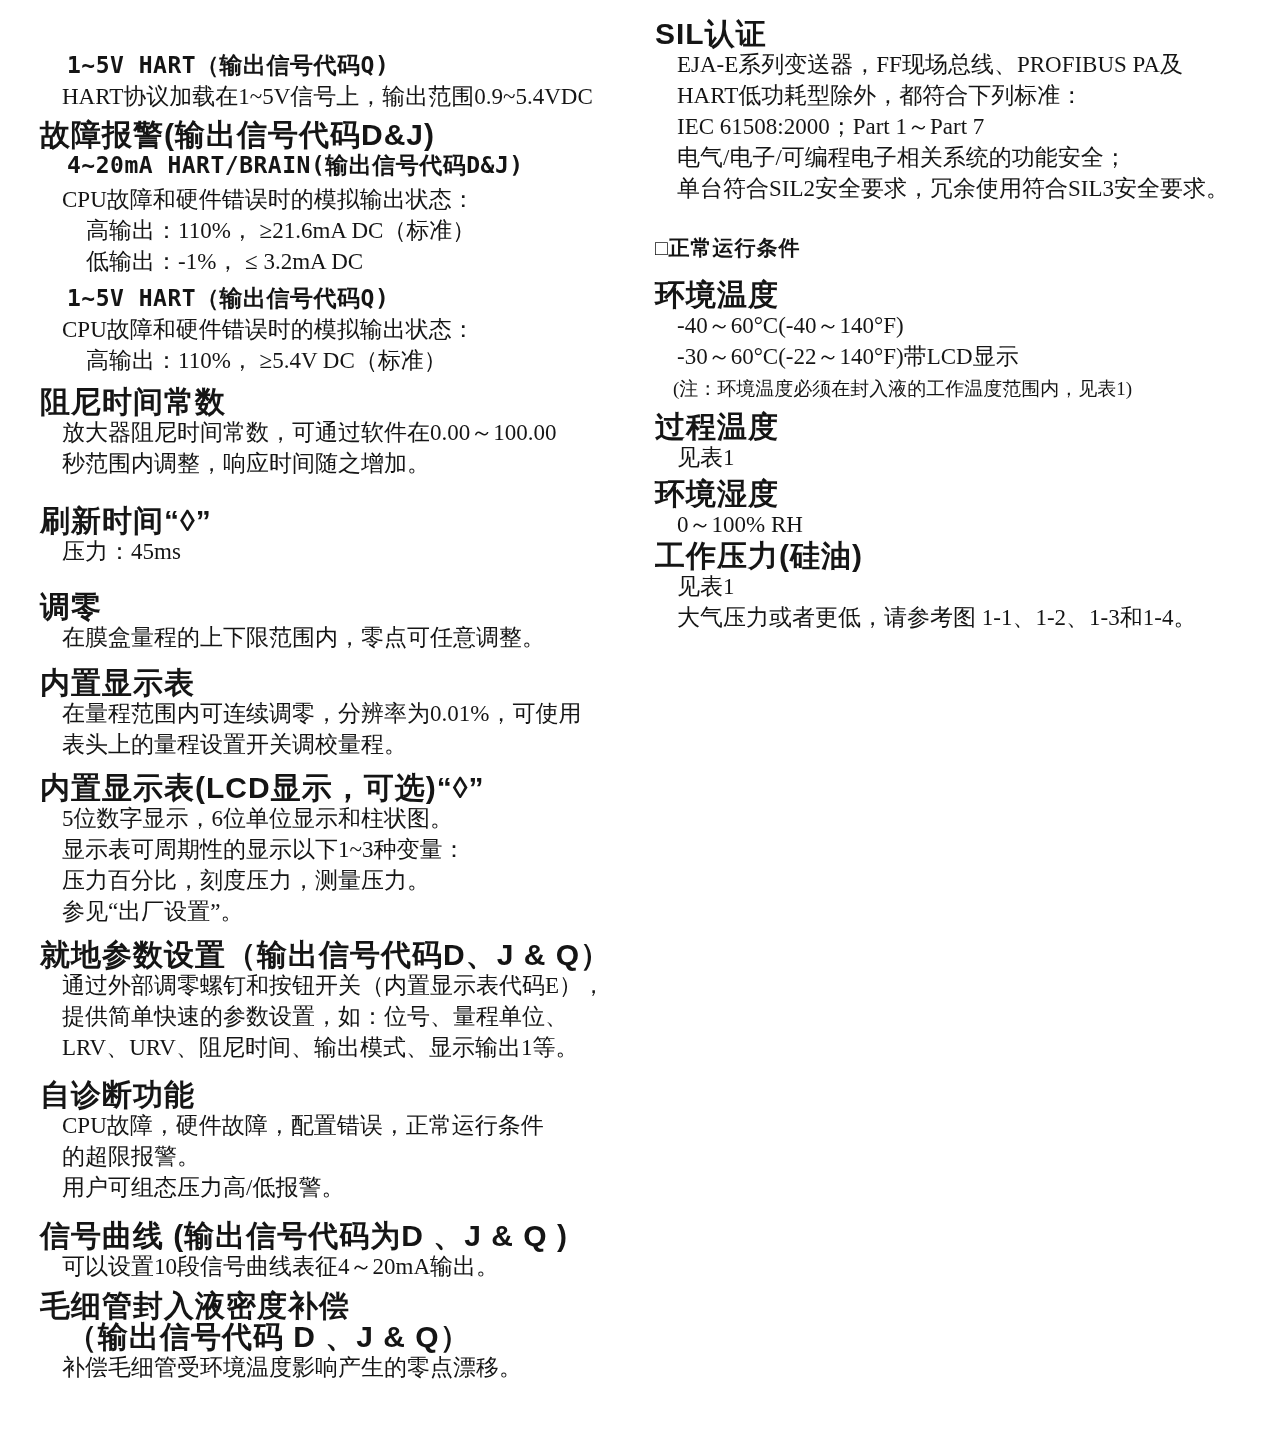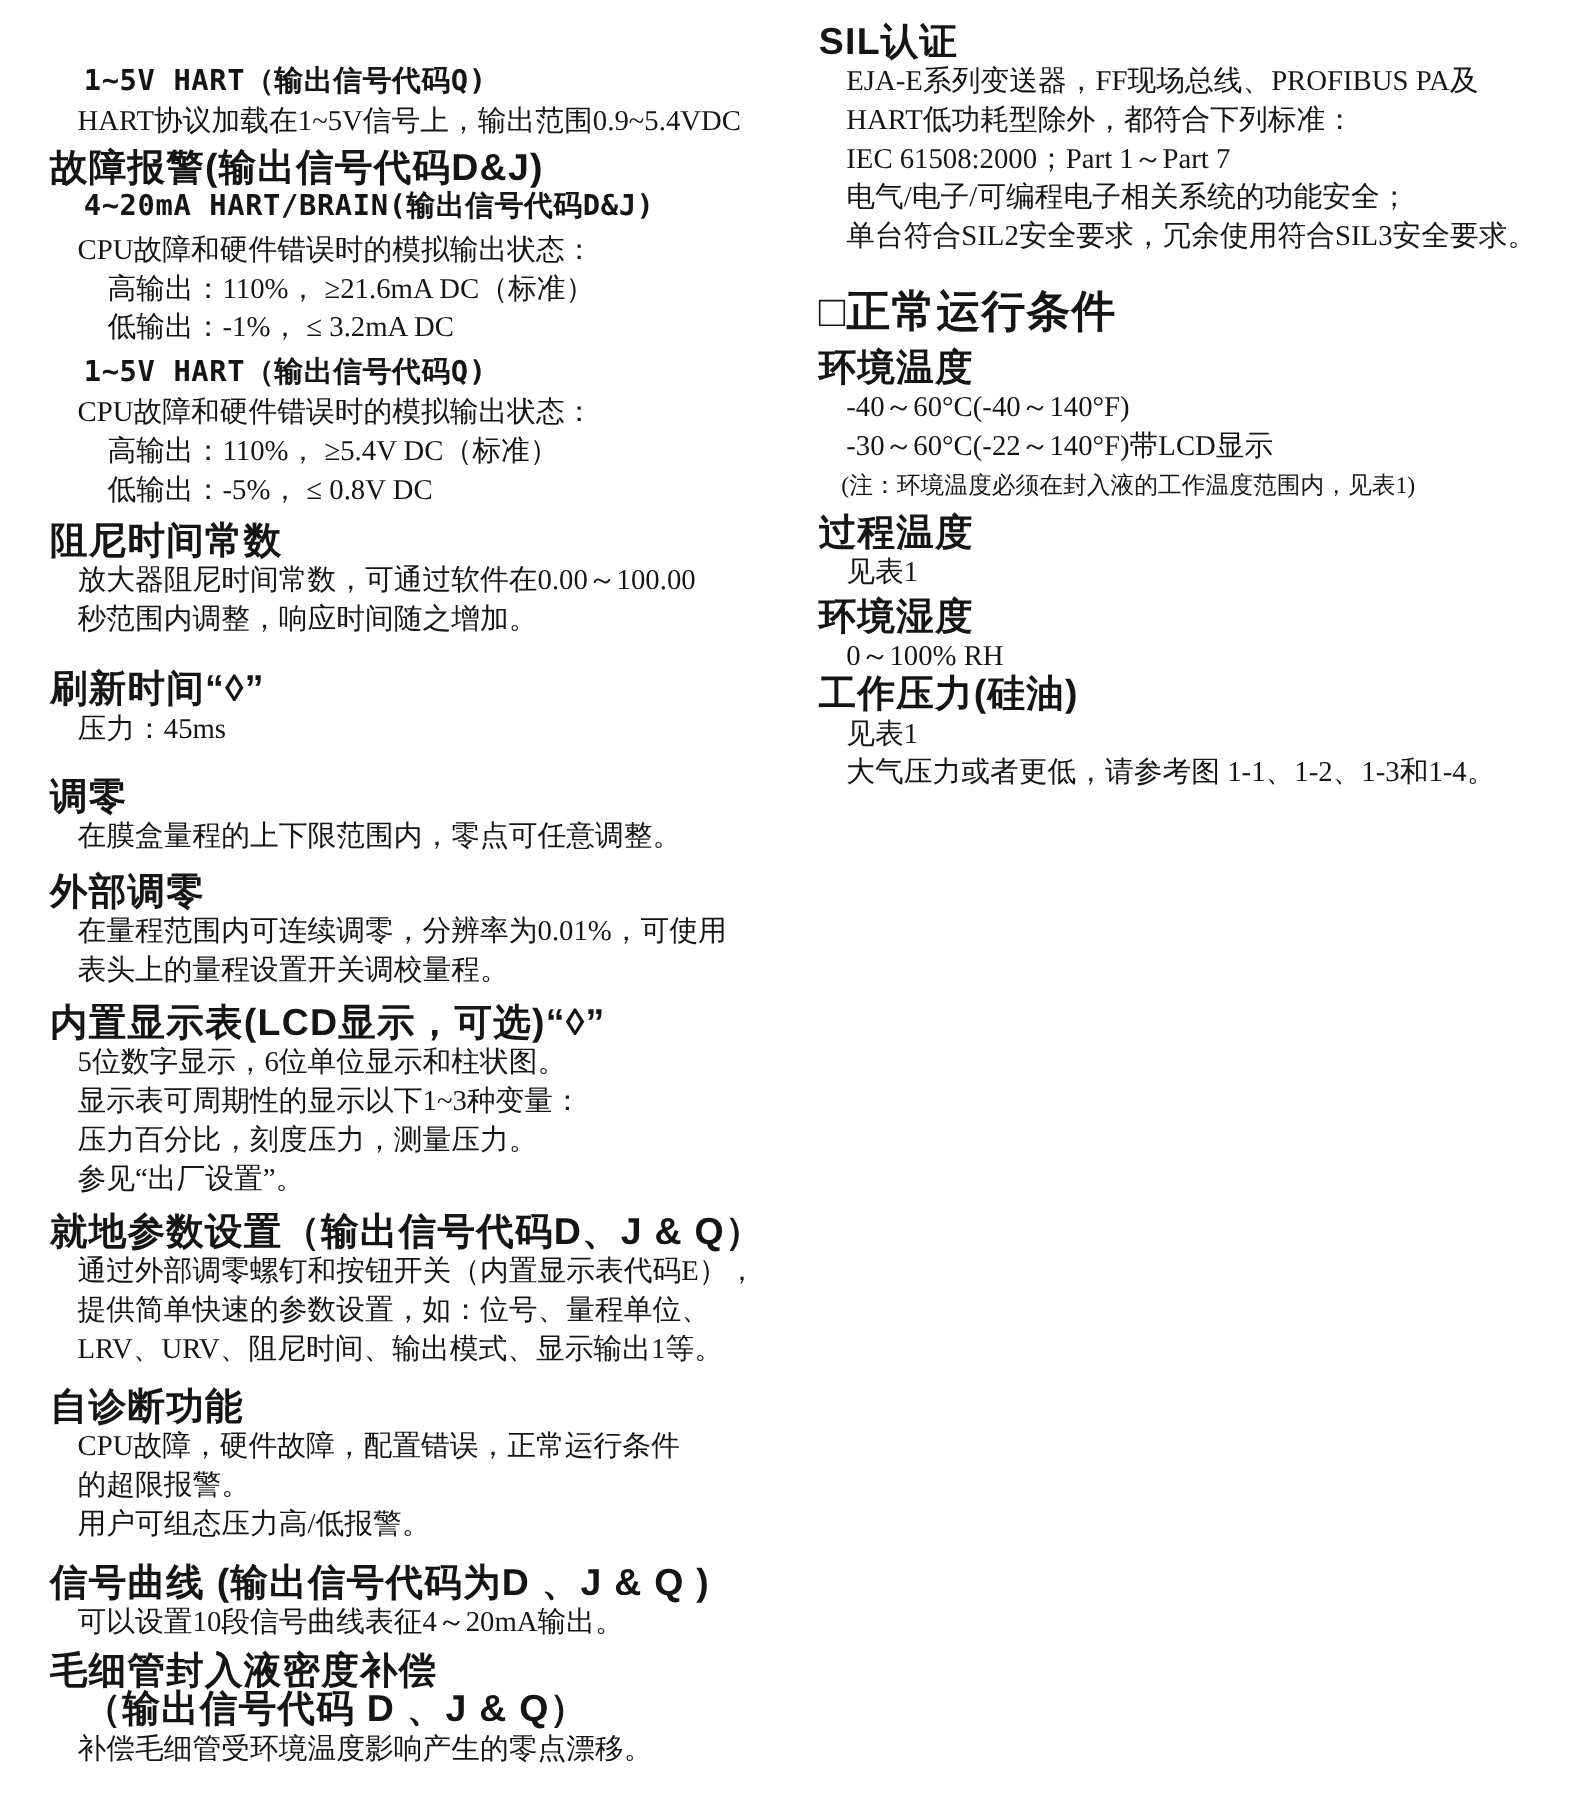--- a/index.html
+++ b/index.html
@@ -41,23 +41,23 @@
   }
   .sub { margin-left: 46px; }
   .note {
     font-family: "Liberation Serif", "DejaVu Serif", serif;
     font-size: 19px;
     line-height: 27px;
     margin-left: 18px;
   }
   
   .title {
-    font-family: Liberation Sans, sans-serif;
+    font-family: Liberation Mono, monospace;
     font-weight: 700;
-    font-size: 35px;
+    font-size: 21px;
     line-height: 42px;
     letter-spacing: 1px;
   }
 
   .mt2  { margin-top: 0; }
   .mt3  { margin-top: 3px; }
   .mt5  { margin-top: 5px; }
   .mt6  { margin-top: 6px; }
   .mt7  { margin-top: 7px; }
   .mt8  { margin-top: 8px; }
@@ -85,41 +85,40 @@
 
     <section class="mt7">
       <p class="h1">故障报警(输出信号代码D&amp;J)</p>
       <p class="h2 mono mt2">4~20mA HART/BRAIN(输出信号代码D&amp;J)</p>
       <p class="body mt3">CPU故障和硬件错误时的模拟输出状态：</p>
       <p class="body sub">高输出：110%， ≥21.6mA DC（标准）</p>
       <p class="body sub">低输出：-1%， ≤ 3.2mA DC</p>
       <p class="h2 mono mt6">1~5V HART（输出信号代码Q)</p>
       <p class="body">CPU故障和硬件错误时的模拟输出状态：</p>
       <p class="body sub">高输出：110%， ≥5.4V DC（标准）</p>
-      <p class="body sub">低输出：-5%， ≤ 0.8V  DC</p>
     </section>
 
     <section class="mt10">
       <p class="h1">阻尼时间常数</p>
       <p class="body mt2">放大器阻尼时间常数，可通过软件在0.00～100.00</p>
       <p class="body">秒范围内调整，响应时间随之增加。</p>
     </section>
 
     <section class="mt26">
       <p class="h1">刷新时间“◊”</p>
       <p class="body mt2">压力：45ms</p>
     </section>
 
     <section class="mt24">
       <p class="h1">调零</p>
       <p class="body mt2">在膜盒量程的上下限范围内，零点可任意调整。</p>
     </section>
 
     <section class="mt14">
-      <p class="h1">外部调零</p>
+      <p class="h1">内置显示表</p>
       <p class="body mt2">在量程范围内可连续调零，分辨率为0.01%，可使用</p>
       <p class="body">表头上的量程设置开关调校量程。</p>
     </section>
 
     <section class="mt12">
       <p class="h1">内置显示表(LCD显示，可选)“◊”</p>
       <p class="body mt2">5位数字显示，6位单位显示和柱状图。</p>
       <p class="body">显示表可周期性的显示以下1~3种变量：</p>
       <p class="body">压力百分比，刻度压力，测量压力。</p>
       <p class="body">参见“出厂设置”。</p>

